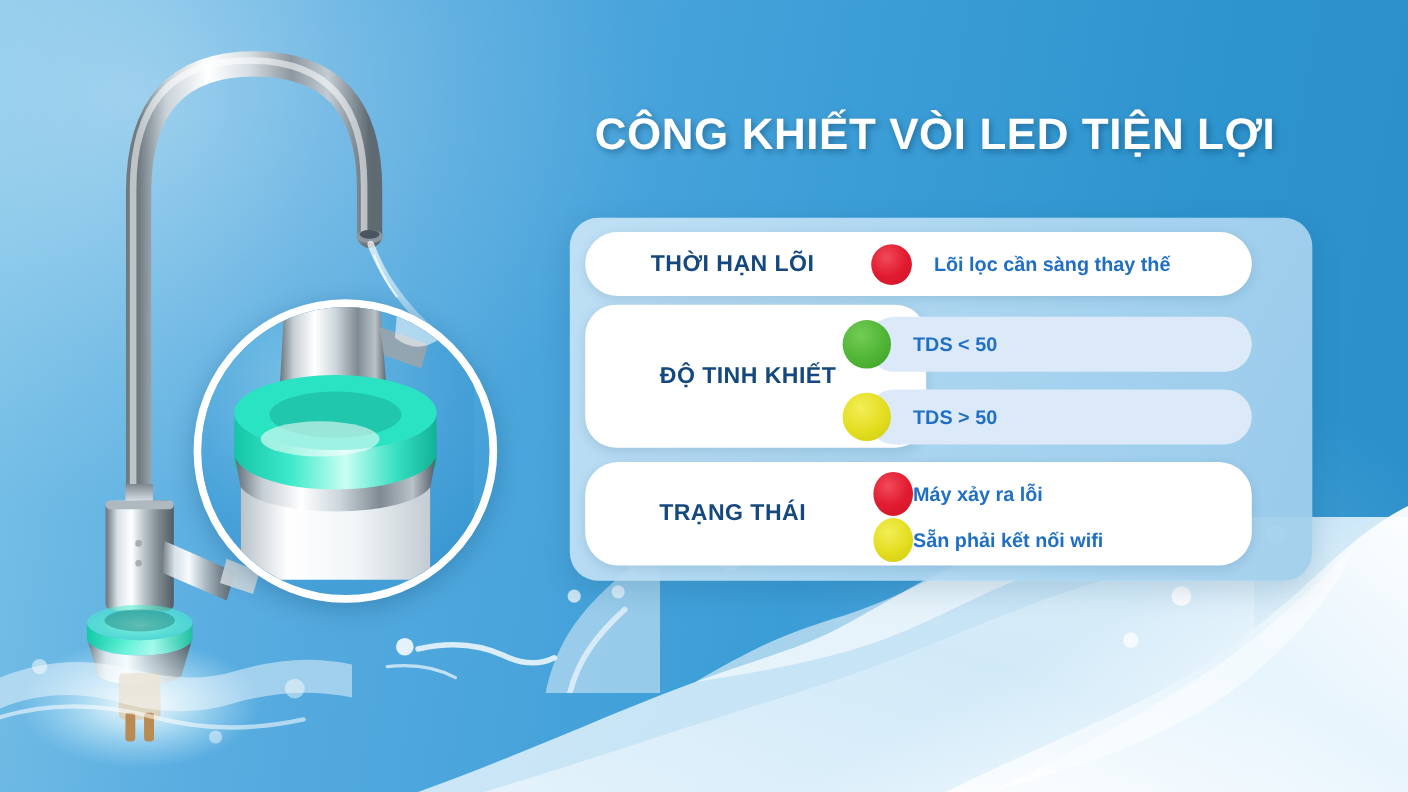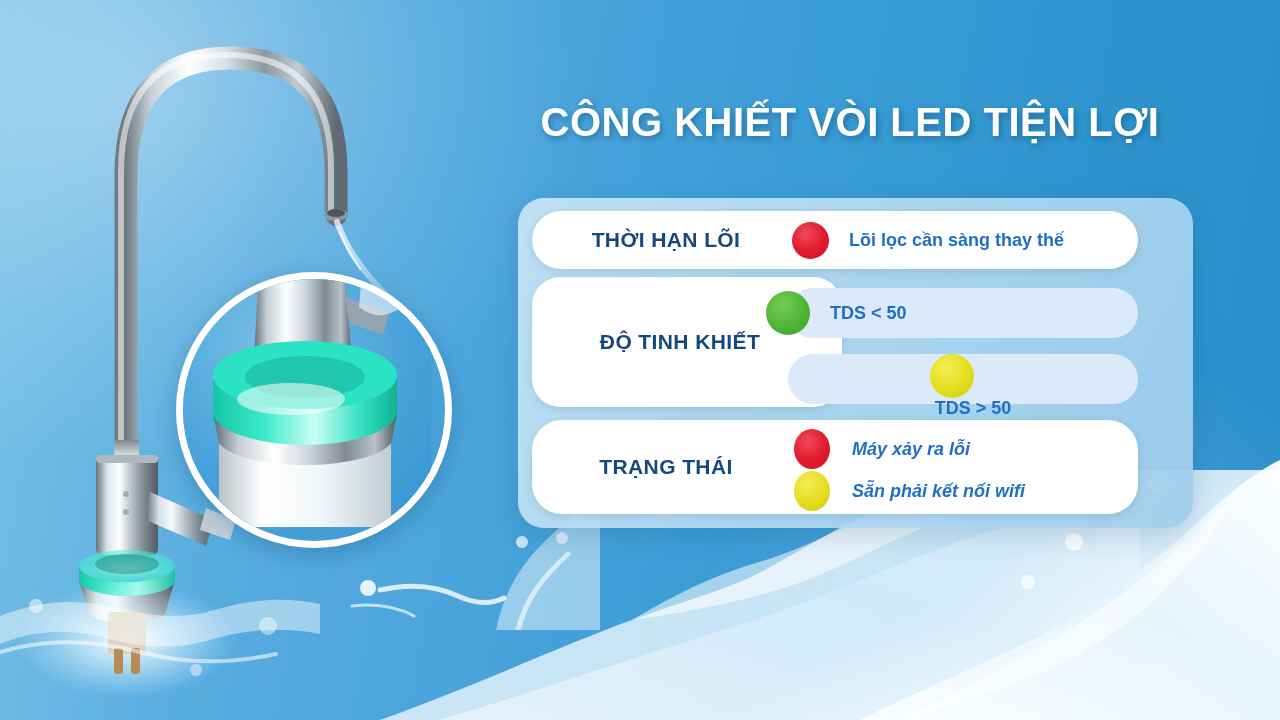--- a/index.html
+++ b/index.html
@@ -87,29 +87,29 @@
   .inline-item{display:flex;align-items:center;}
   .card-1 .dot{width:37px;height:37px;}
   .card-1 .desc{margin-left:20px;}
 
   
   .pill{
     position:absolute;left:270px;height:50px;width:350px;
     background:#dbe9f9;border-radius:25px;display:flex;align-items:center;
   }
   .pill-1{top:90px;}
-  .pill-2{top:156px;flex-direction:column;}
+  .pill-2{top:156px;}
   .pill .dot{width:44px;height:44px;margin-left:-22px;}
   .pill .desc{margin-left:20px;}
 
   
   .stack{position:absolute;left:276px;top:230px;width:330px;}
   .stack .inline-item{height:42px;}
   .stack .dot{width:36px;height:40px;border-radius:50%;}
-  .stack .desc{margin-left:22px;font-style:italic;}
+  .stack .desc{}
 </style>
 </head>
 <body>
 
 <div class="stage">
 
   <div class="bg-glow-tl"></div>
   <div class="bg-glow-br"></div>
 
   <div class="faucet">

